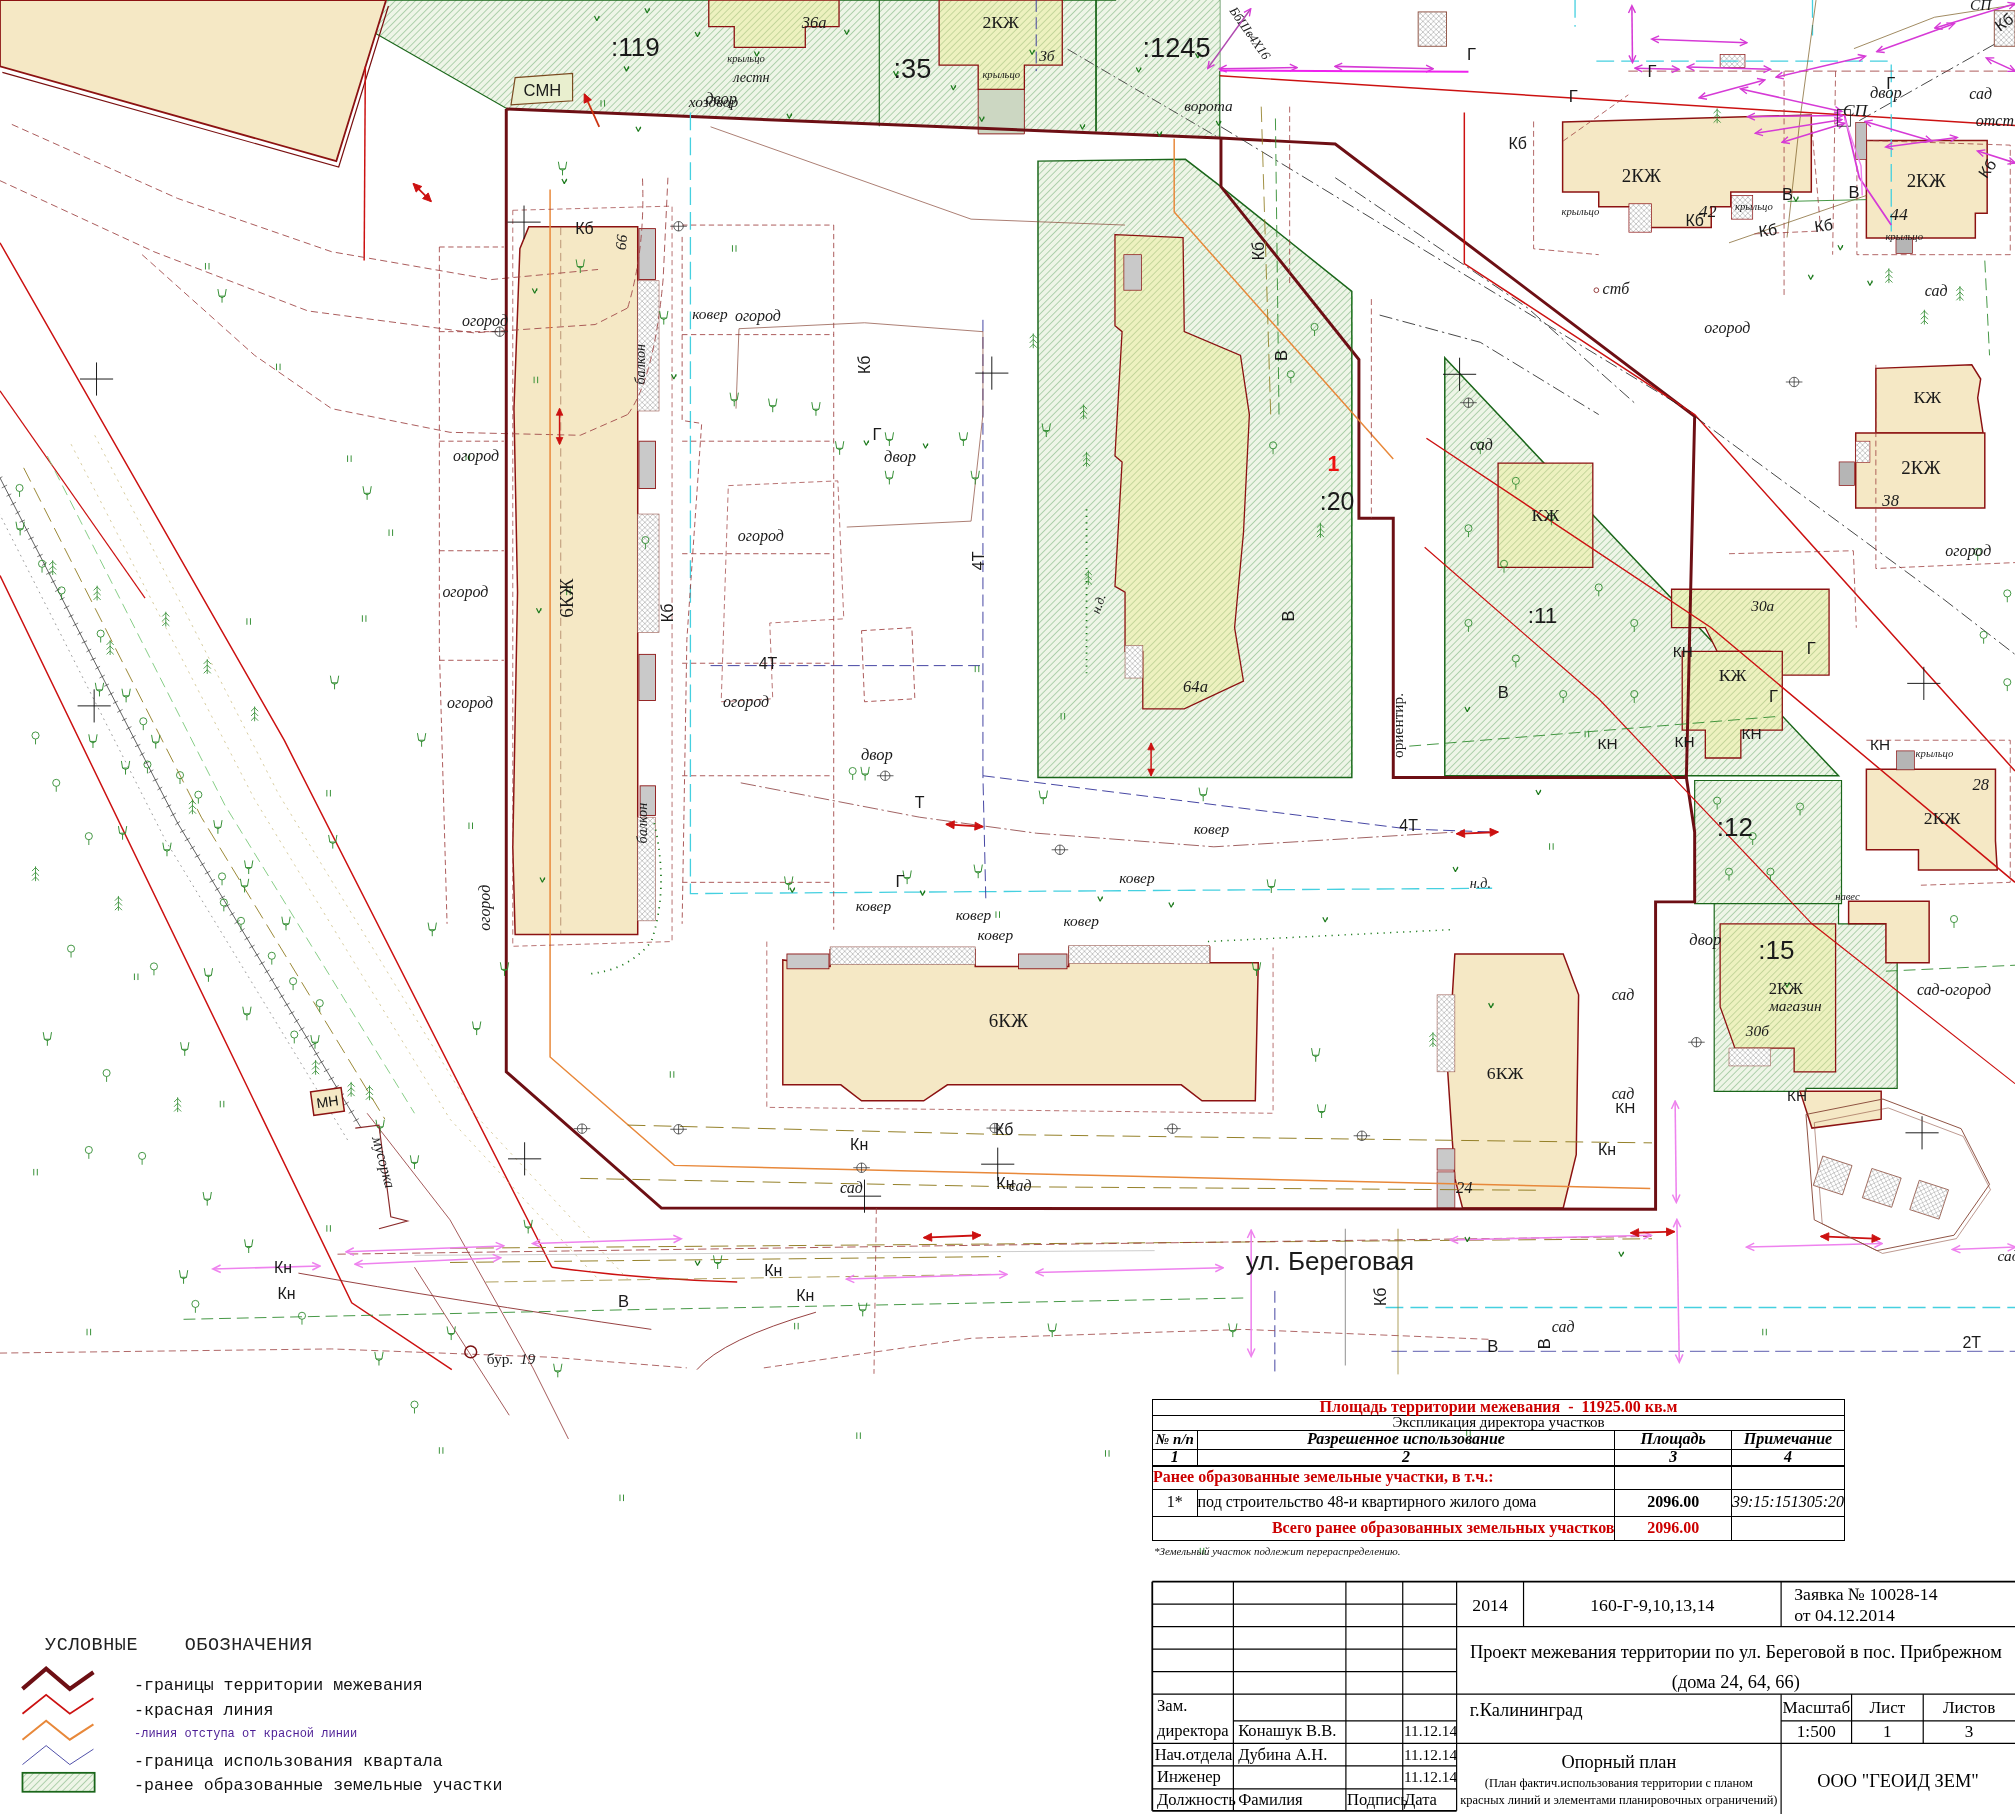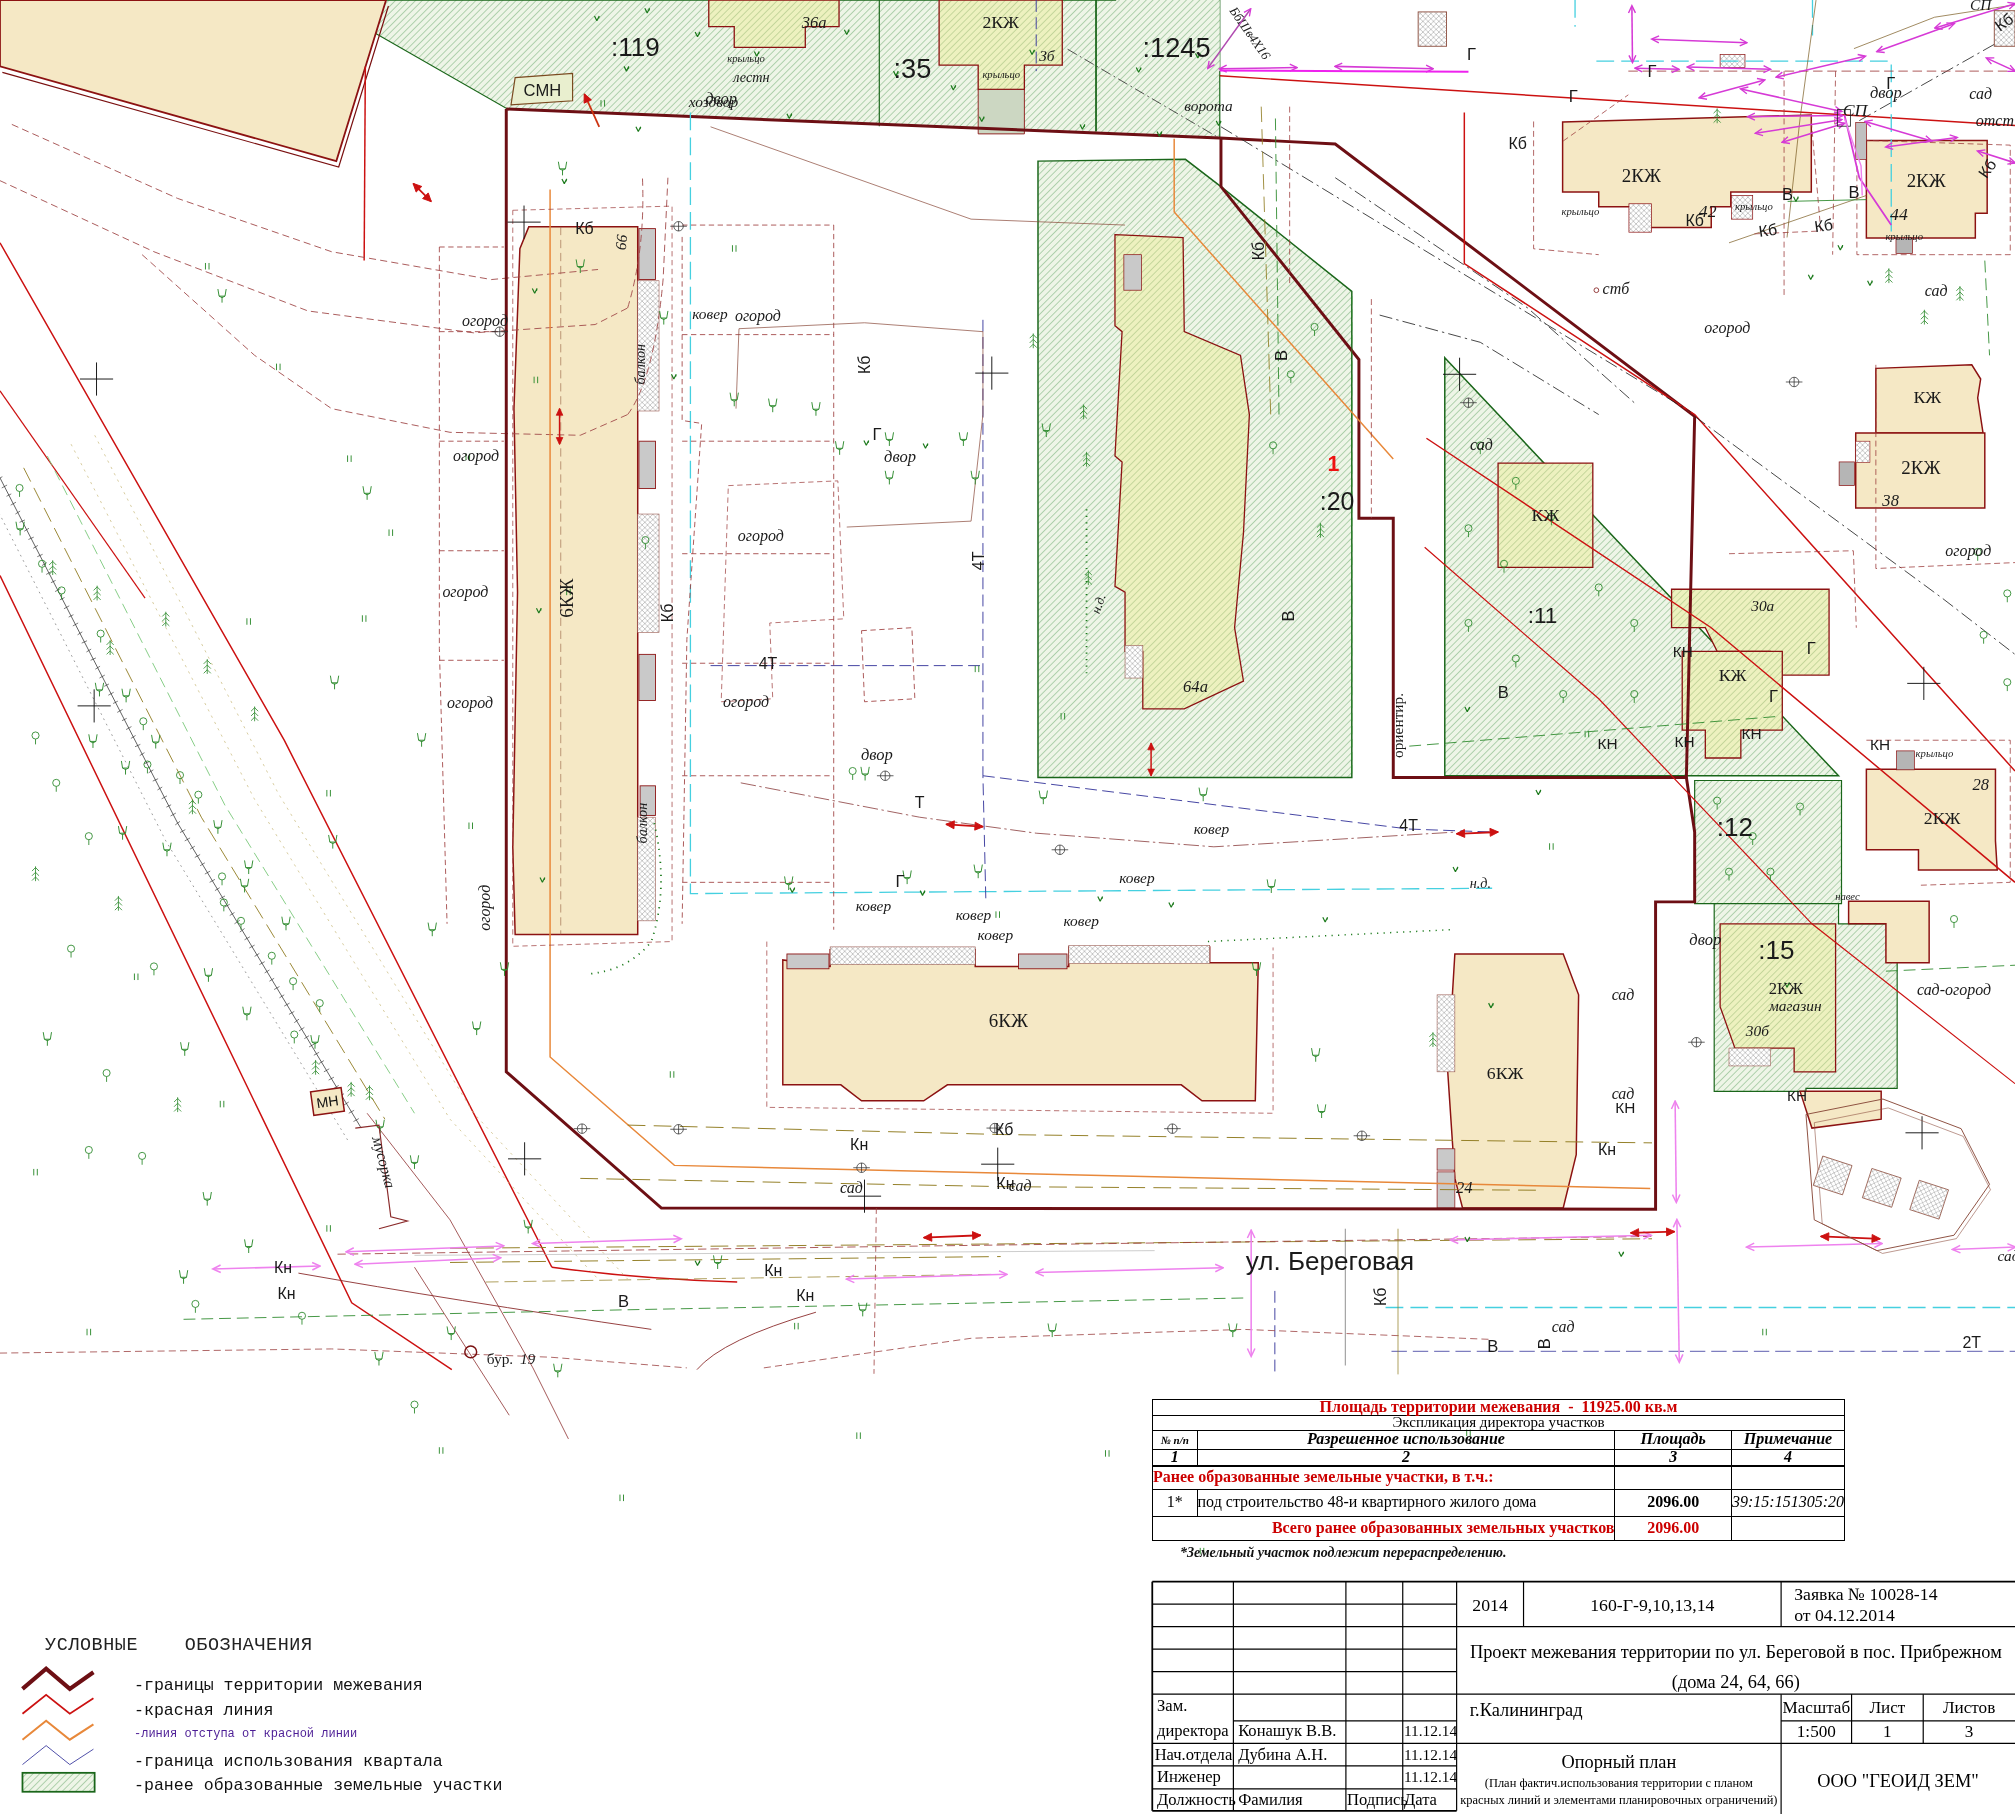--- a/index.html
+++ b/index.html
@@ -653,21 +653,21 @@
 
 <table id="t1" class="abs ser">
 <tbody>
         <tr>
           <td colspan="4" class="c red" style="height:14px">Площадь территории межевания&nbsp;&nbsp;-&nbsp;&nbsp;11925.00 кв.м</td>
         </tr>
 <tr>
           <td colspan="4" class="c" style="height:11.3px;font-size:15px">Экспликация директора участков</td>
         </tr>
 <tr style="font-style:italic;font-weight:bold">
-  <td class="c" style="width:46px;height:18.4px;font-size:11px">№ п/п</td>
+  <td class="c" style="width:46px;height:18.4px;font-size:15px">№ п/п</td>
   <td class="c" style="width:445px">Разрешенное использование</td>
   <td class="c" style="width:120px">Площадь</td>
   <td class="c" style="width:102px">Примечание</td>
         </tr>
 <tr style="font-style:italic;font-weight:bold">
           <td class="c" style="height:12px">1</td>
           <td class="c">2</td>
           <td class="c">3</td>
           <td class="c">4</td>
         </tr>
@@ -682,21 +682,21 @@
           <td class="c" style="font-weight:bold">2096.00</td>
           <td class="c" style="font-weight:normal;font-style:italic">39:15:151305:20</td>
         </tr>
 <tr style="height:24px">
           <td colspan="2" class="red" style="text-align:right">Всего ранее образованных земельных участков</td>
           <td class="c red">2096.00</td>
           <td></td>
         </tr>
 </tbody>
     </table>
-<div class="abs ser" style="left:1180px;top:1545px;font-size:14px;font-weight:bold;font-style:italic;color:#111">*Земельный участок подлежит перераспределению.</div>
+<div class="abs ser" style="left:1154px;top:1545px;font-size:11px;font-weight:normal;font-style:italic;color:#111">*Земельный участок подлежит перераспределению.</div>
 
 <svg class="abs" style="left:0;top:0" width="2015" height="1815" viewBox="0 0 3403 3065">
 <line x1="1946" y1="2671" x2="3403" y2="2671" stroke="#000" stroke-width="3"></line>
 <line x1="1946" y1="2709" x2="2460" y2="2709" stroke="#000" stroke-width="2"></line>
 <line x1="1946" y1="2785" x2="2460" y2="2785" stroke="#000" stroke-width="2"></line>
 <line x1="1946" y1="2823" x2="2460" y2="2823" stroke="#000" stroke-width="2"></line>
 <line x1="1946" y1="2982" x2="2460" y2="2982" stroke="#000" stroke-width="2"></line>
 <line x1="1946" y1="3021" x2="2460" y2="3021" stroke="#000" stroke-width="2"></line>
 <line x1="1946" y1="2747" x2="3403" y2="2747" stroke="#000" stroke-width="2"></line>
 <line x1="1946" y1="2861" x2="3403" y2="2861" stroke="#000" stroke-width="2"></line>

